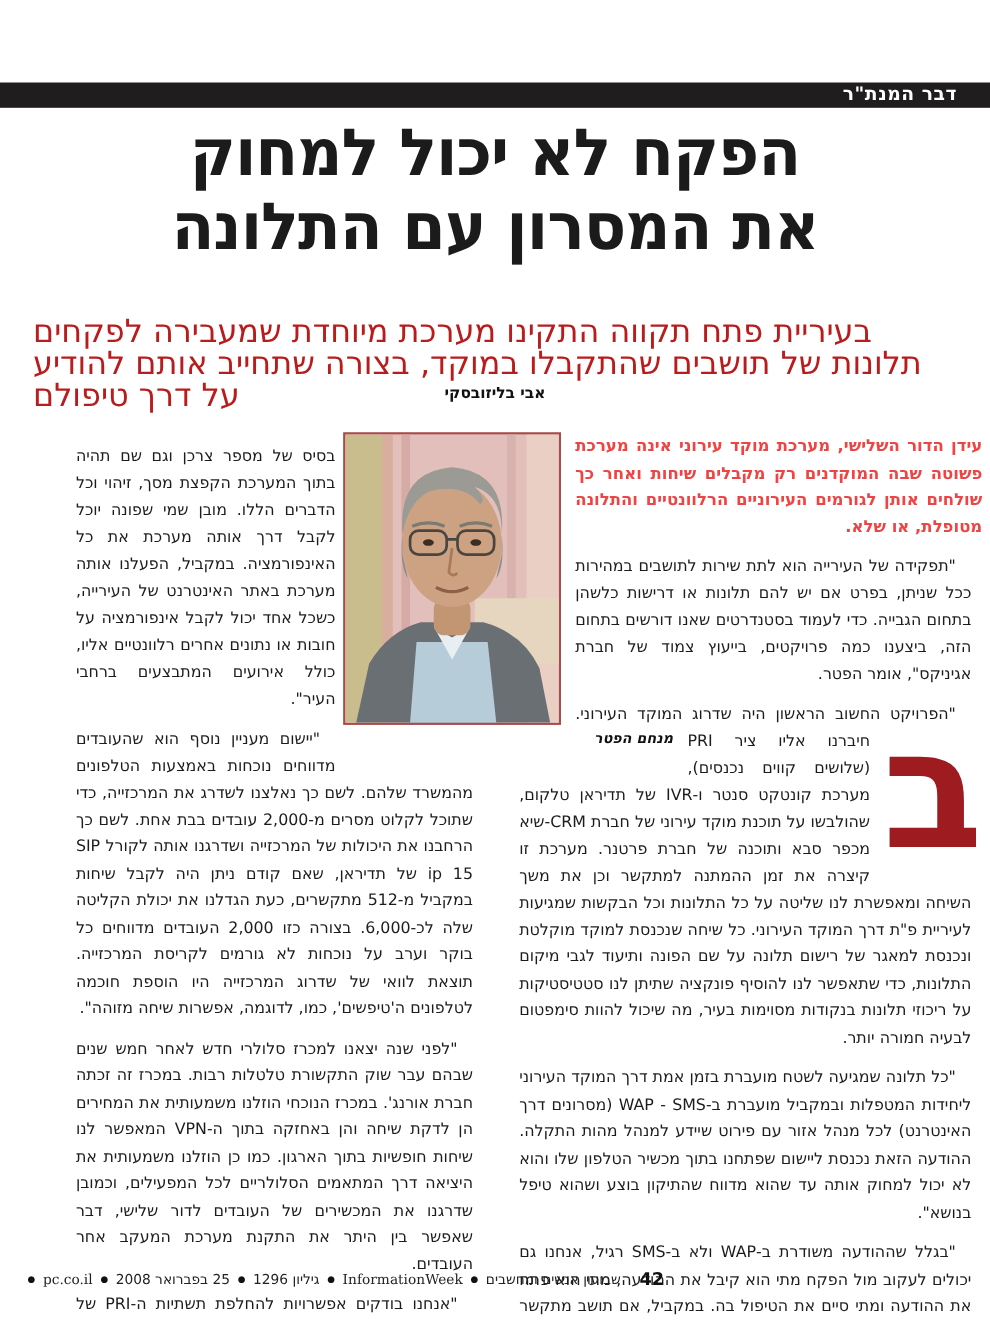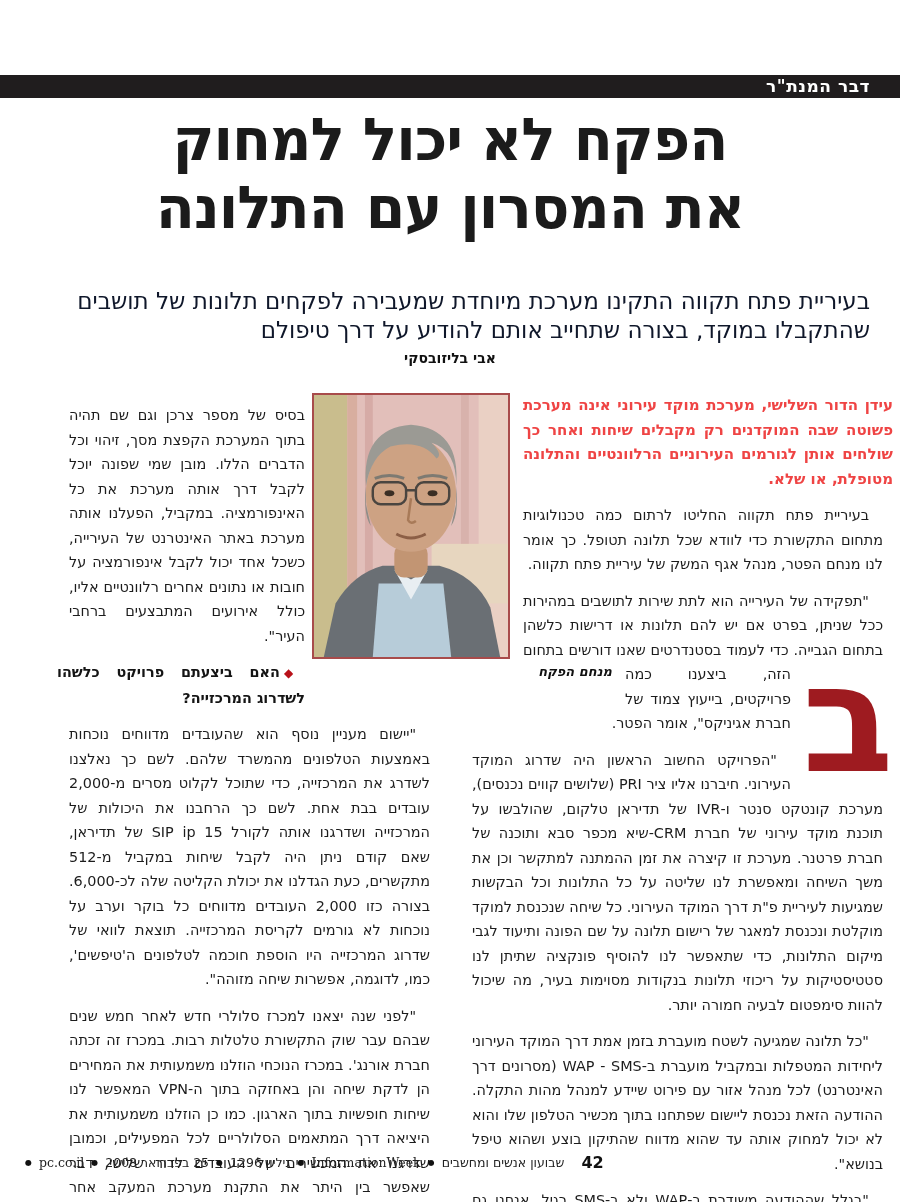--- a/index.html
+++ b/index.html
@@ -25,22 +25,22 @@
   .headline{
     position:absolute;left:0;top:106px;width:900px;
     text-align:center;
     font-size:57px;line-height:65px;font-weight:800;
     color:#1b1b1b;letter-spacing:-1px;
     transform:scaleY(1.04);transform-origin:top center;
   }
   
   .deck{
     position:absolute;left:30px;top:287px;width:840px;
-    text-align:right;
-    font-size:23px;line-height:29px;color:#0f172a;
+    text-align:left;
+    font-size:29px;line-height:29px;color:#b91c1c;
   }
   
   .byline{
     position:absolute;left:0;top:350px;width:900px;text-align:center;
     font-size:14px;font-weight:bold;color:#111;
   }
   
   .col{
     position:absolute;top:391px;
     font-size:14.4px;line-height:24.5px;color:#1c1c1c;
@@ -141,41 +141,39 @@
       <ellipse cx="77" cy="99" rx="5" ry="3" fill="#3a2e24"></ellipse>
       <ellipse cx="121" cy="99" rx="5" ry="3" fill="#3a2e24"></ellipse>
 
       <path d="M99 104 L96 126 Q99 131 104 127" fill="none" stroke="#a87a58" stroke-width="2.5"></path>
       <path d="M84 140 Q99 148 114 140" fill="none" stroke="#8c5f46" stroke-width="3"></path>
 
       <path d="M62 84 Q77 78 92 84" fill="none" stroke="#7d7a72" stroke-width="3"></path>
       <path d="M106 84 Q121 78 136 84" fill="none" stroke="#7d7a72" stroke-width="3"></path>
     </svg>
   </div>
-  <div class="caption">מנחם הפקח</div>
+  <div class="caption">מנחם הפטר</div>
 
   <div class="col col-right">
     <div class="spacer-l sp-photo-right"></div>
     <div class="spacer-l sp-caption"></div>
     <div class="dropcap">ב</div>
     <p class="lead">עידן הדור השלישי, מערכת מוקד עירוני אינה מערכת פשוטה שבה המוקדנים רק מקבלים שיחות ואחר כך שולחים אותן לגורמים העירוניים הרלוונטיים והתלונה מטופלת, או שלא.</p>
     <div>
-        <p class="b-para">בעיריית פתח תקווה החליטו לרתום כמה טכנולוגיות מתחום התקשורת כדי לוודא שכל תלונה תטופל. כך אומר לנו מנחם הפטר, מנהל אגף המשק של עיריית פתח תקווה.</p>
         <p class="b-para">"תפקידה של העירייה הוא לתת שירות לתושבים במהירות ככל שניתן, בפרט אם יש להם תלונות או דרישות כלשהן בתחום הגבייה. כדי לעמוד בסטנדרטים שאנו דורשים בתחום הזה, ביצענו כמה פרויקטים, בייעוץ צמוד של חברת אגיניקס", אומר הפטר.</p>
         <p class="b-para">"הפרויקט החשוב הראשון היה שדרוג המוקד העירוני. חיברנו אליו ציר PRI (שלושים קווים נכנסים), מערכת קונטקט סנטר ו-IVR של תדיראן טלקום, שהולבשו על תוכנת מוקד עירוני של חברת CRM-שיא מכפר סבא ותוכנה של חברת פרטנר. מערכת זו קיצרה את זמן ההמתנה למתקשר וכן את משך השיחה ומאפשרת לנו שליטה על כל התלונות וכל הבקשות שמגיעות לעיריית פ"ת דרך המוקד העירוני. כל שיחה שנכנסת למוקד מוקלטת ונכנסת למאגר של רישום תלונה על שם הפונה ותיעוד לגבי מיקום התלונות, כדי שתאפשר לנו להוסיף פונקציה שתיתן לנו סטטיסטיקות על ריכוזי תלונות בנקודות מסוימות בעיר, מה שיכול להוות סימפטום לבעיה חמורה יותר.</p>
         <p class="b-para">"כל תלונה שמגיעה לשטח מועברת בזמן אמת דרך המוקד העירוני ליחידות המטפלות ובמקביל מועברת ב-WAP - SMS (מסרונים דרך האינטרנט) לכל מנהל אזור עם פירוט שיידע למנהל מהות התקלה. ההודעה הזאת נכנסת ליישום שפתחנו בתוך מכשיר הטלפון שלו והוא לא יכול למחוק אותה עד שהוא מדווח שהתיקון בוצע ושהוא טיפל בנושא".</p>
         <p class="b-para">"בגלל שההודעה משודרת ב-WAP ולא ב-SMS רגיל, אנחנו גם יכולים לעקוב מול הפקח מתי הוא קיבל את ההודעה, מתי הוא פתח את ההודעה ומתי סיים את הטיפול בה. במקביל, אם תושב מתקשר בפעם השנייה ויותר למוקד העירוני ונלקחו ממנו פרטים בעבר, שמו ופרטיו מוקפצים באופן אוטומטי, לרבות ההיסטוריה של מגיש התלונות והתלונה שלו. תכונה זו מאפשרת לנו לבקר את עצמנו ולדעת מה מצב התושבים והטיפול בהם. כדי למנוע הטיה במדגם, המערכת בוחרת באופן אקראי אזרחים שהטיפול בהם הסתיים ואנו פונים אליהם. אחד התוצרים של המערכת הוא דו"חות תקופתיים בחתכים שונים אחר ביצועי היחידות השונות בעירייה".</p>
       </div>
   </div>
 
   <div class="col col-left">
     <div class="sp-photo-left"></div>
     <div>
         <p class="b-cont">בסיס של מספר צרכן וגם שם תהיה בתוך המערכת הקפצת מסך, זיהוי וכל הדברים הללו. מובן שמי שפונה יוכל לקבל דרך אותה מערכת את כל האינפורמציה. במקביל, הפעלנו אותה מערכת באתר האינטרנט של העירייה, כשכל אחד יכול לקבל אינפורמציה על חובות או נתונים אחרים רלוונטיים אליו, כולל אירועים המתבצעים ברחבי העיר".</p>
-        <p class="b-question"><span class="diamond">◆</span>האם ביצעתם פרויקט כלשהו לשדרוג המרכזייה?</p>
         <p class="b-para">"יישום מעניין נוסף הוא שהעובדים מדווחים נוכחות באמצעות הטלפונים מהמשרד שלהם. לשם כך נאלצנו לשדרג את המרכזייה, כדי שתוכל לקלוט מסרים מ-2,000 עובדים בבת אחת. לשם כך הרחבנו את היכולות של המרכזייה ושדרגנו אותה לקורל SIP ip 15 של תדיראן, שאם קודם ניתן היה לקבל שיחות במקביל מ-512 מתקשרים, כעת הגדלנו את יכולת הקליטה שלה לכ-6,000. בצורה כזו 2,000 העובדים מדווחים כל בוקר וערב על נוכחות לא גורמים לקריסת המרכזייה. תוצאת לוואי של שדרוג המרכזייה היו הוספת חוכמה לטלפונים ה'טיפשים', כמו, לדוגמה, אפשרות שיחה מזוהה".</p>
         <p class="b-para">"לפני שנה יצאנו למכרז סלולרי חדש לאחר חמש שנים שבהם עבר שוק התקשורת טלטלות רבות. במכרז זה זכתה חברת אורנג'. במכרז הנוכחי הוזלנו משמעותית את המחירים הן לדקת שיחה והן באחזקה בתוך ה-VPN המאפשר לנו שיחות חופשיות בתוך הארגון. כמו כן הוזלנו משמעותית את היציאה דרך המתאמים הסלולריים לכל המפעילים, וכמובן שדרגנו את המכשירים של העובדים לדור שלישי, דבר שאפשר בין היתר את התקנת מערכת המעקב אחר העובדים.</p>
         <p class="b-para">"אנחנו בודקים אפשרויות להחלפת תשתיות ה-PRI של בזק עם אלו של חברות אחרות כמו 012, הוט או סלקום ואורנג' - כל החברות שקיבלו היתר למפ"א להוזלת העלויות של טלפונים יוצאים מתוך העירייה. כיום אנו יכולים להישאר עם אותם מספרים ולהוזיל את השיחות היוצאות. כדי לחסוך עלות של תחזוקת קו PRI פנימי בין משרדי העירייה השונים, שעלותו גבוהה מאוד, אנו בודקים אפשרות להעביר גם את התקשורת הקולית דרך ציר הלייזר המשמש אותנו להעברת נתונים. אמנם החיבור למערכת הלייזר הוא יקר, אבל תיחסך מאיתנו העלות החודשית הגבוהה שאנו משלמים כיום.</p>
       </div>
   </div>
 
   <div class="footer">
     <div class="footer-inner">
       <span class="page-num">42</span>
       <span id="footer-items"><span class="f-item">שבועון אנשים ומחשבים</span><span class="f-bullet">●</span><span class="f-item latin">InformationWeek</span><span class="f-bullet">●</span><span class="f-item">גיליון 1296</span><span class="f-bullet">●</span><span class="f-item">25 בפברואר 2008</span><span class="f-bullet">●</span><span class="f-item latin">pc.co.il</span><span class="f-bullet">●</span></span>

